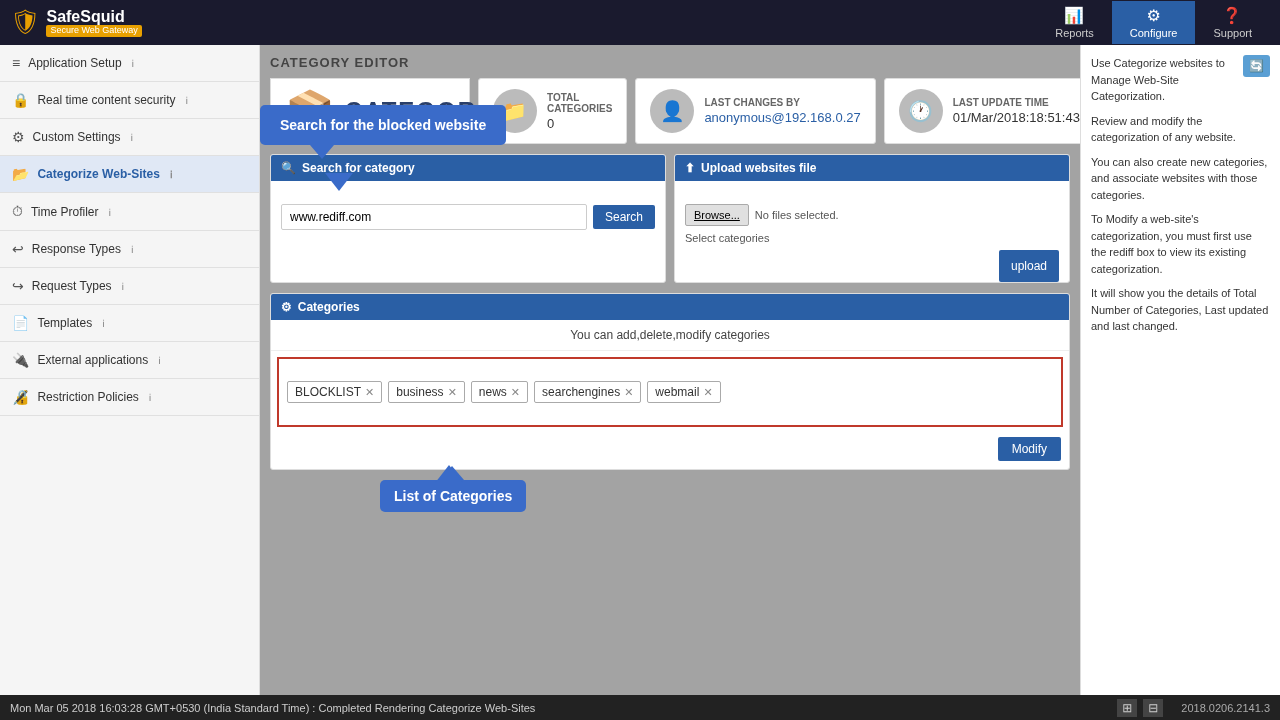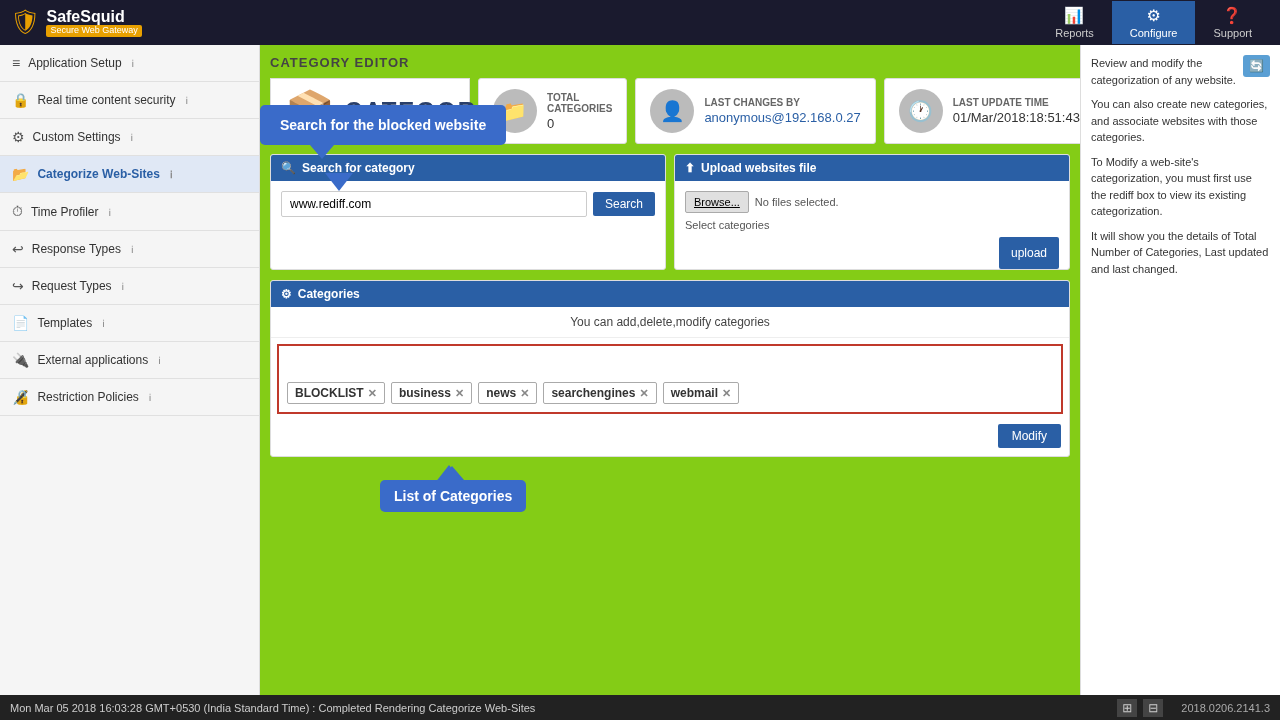--- a/index.html
+++ b/index.html
@@ -85,21 +85,21 @@
     }
     .sidebar-item.active { background: #e0e8f5; color: #2a5fa5; font-weight: bold; }
     .sidebar-icon { font-size: 14px; color: #555; }
     .sidebar-info { font-size: 10px; color: #888; margin-left: 2px; }
 
     
     #content {
       flex: 1;
       overflow-y: auto;
       padding: 10px;
-      background: #84cc16;
+      background: #a3a3a3;
     }
 
     
     #right-panel {
       width: 200px;
       background: white;
       border-left: 1px solid #ddd;
       padding: 10px;
       font-size: 11px;
       color: #333;
@@ -188,20 +188,21 @@
       color: white;
       padding: 6px 10px;
       font-size: 12px;
       font-weight: bold;
       display: flex;
       align-items: center;
       gap: 6px;
     }
     .section-body {
       padding: 10px;
+      margin-top: 13px;
     }
 
     
     #search-input-row {
       display: flex;
       gap: 6px;
       align-items: center;
     }
     #search-input {
       flex: 1;
@@ -530,21 +531,21 @@
         </div>
       </div>
     </div>
 
     <div id="categories-section" class="section-box">
       <div class="section-header">
         <span>⚙</span>
         <span>Categories</span>
       </div>
       <div id="cat-hint" style="text-align:center; padding:8px; font-size:12px; color:#444; border-bottom:1px solid #eee;">You can add,delete,modify categories</div>
-      <div id="cat-tags-area" style="border:2px solid #c0392b; margin:6px; padding:8px; min-height:70px; display:flex; flex-wrap:wrap; gap:6px; align-items:flex-end;font-weight:bold;">
+      <div id="cat-tags-area" style="border:2px solid #c0392b; margin:6px; padding:8px; min-height:70px; display:flex; flex-wrap:wrap; gap:6px; align-items:center;">
 
       <span class="cat-tag">
             <span>BLOCKLIST</span>
             <span class="x-btn">✕</span>
           </span>
           <span class="cat-tag">
             <span>business</span>
             <span class="x-btn">✕</span>
           </span>
           <span class="cat-tag">
@@ -568,20 +569,21 @@
     <div id="bubble-search" class="annotation-bubble" style="position:absolute; top:60px; left:0px; background:#3a6bc9; color:white; padding:12px 20px; border-radius:5px; font-size:14px; font-weight:bold; z-index:100;">Search for the blocked website</div>
     <div style="position:absolute; top:128px; left:65px; width:0; height:0; border-left:14px solid transparent; border-right:14px solid transparent; border-top:18px solid #3a6bc9; z-index:101;"></div>
 
     <div id="bubble-categories" class="annotation-bubble" style="position:absolute; top:435px; left:120px; background:#3a6bc9; color:white; padding:8px 14px; border-radius:5px; font-size:14px; font-weight:bold; z-index:100;">List of Categories</div>
     <div style="position:absolute; top:420px; left:175px; width:0; height:0; border-left:14px solid transparent; border-right:14px solid transparent; border-bottom:18px solid #3a6bc9; z-index:101;"></div>
 
   </div>
 
   <div id="right-panel">
     <button id="refresh-icon-btn" style="float:right; background:#5a9fd4; color:white; border:none; border-radius:3px; padding:4px 6px; cursor:pointer; font-size:12px;">🔄</button>
+    <p>Use Categorize websites to Manage Web-Site Categorization.</p>
     <p>Review and modify the categorization of any website.</p>
     <p>You can also create new categories, and associate websites with those categories.</p>
     <p>To Modify a web-site's categorization, you must first use the rediff box to view its existing categorization.</p>
     <p>It will show you the details of Total Number of Categories, Last updated and last changed.</p>
   </div>
 </div>
 
 <div id="status-bar">
   <span>Mon Mar 05 2018 16:03:28 GMT+0530 (India Standard Time) : Completed Rendering Categorize Web-Sites</span>
   <div id="status-right">

